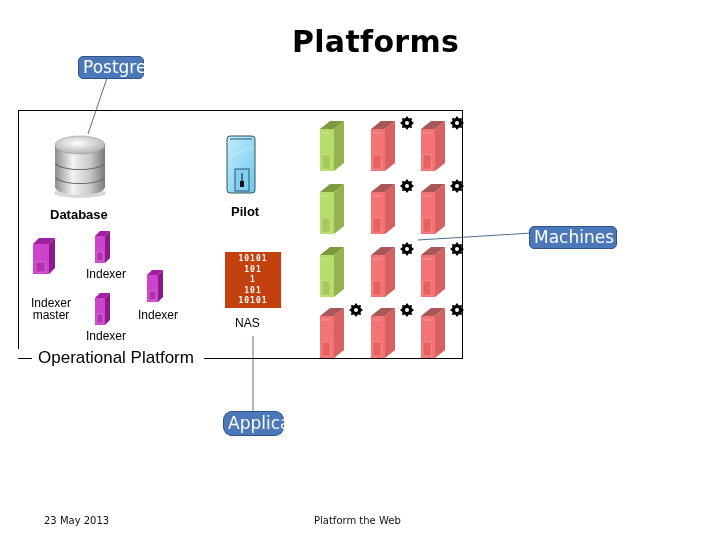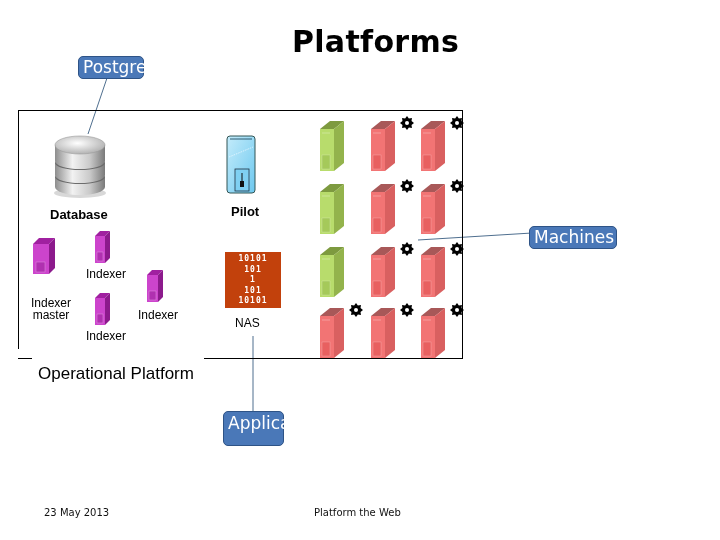--- a/index.html
+++ b/index.html
@@ -2,44 +2,44 @@
 <html><head>
 <meta charset="utf-8">
 <style>
   html, body { margin:0; padding:0; background:#ffffff; }
   body { width:720px; height:540px; position:relative; overflow:hidden; font-family:"DejaVu Sans", sans-serif; }
   .abs { position:absolute; }
   .title { left:292px; top:24px; font-size:30px; font-weight:bold; color:#000; letter-spacing:0.3px; }
   .callout { background:#4a78b8; border:1.5px solid #2e5386; border-radius:5px; color:#fff; font-size:17px; padding:3px 4px; white-space:nowrap; box-sizing:border-box; }
   .frame { left:18px; top:110px; width:445px; height:249px; border:1.5px solid #000; box-sizing:border-box; border-top-width:1.5px; }
   .frame-cover { left:14px; top:349px; width:190px; height:20px; background:#fff; }
-  .op-label { left:38px; top:348px; font-size:17px; font-family:"Liberation Sans", sans-serif; color:#000;margin-top:16px; }
+  .op-label { left:38px; top:348px; font-size:17px; font-family:"Liberation Sans", sans-serif; color:#000; }
   .op-tick-left { left:18px; top:358px; width:14px; height:0; border-top:1.5px solid #000; }
   .op-line-right { left:210px; top:358px; width:253px; height:0; border-top:1.5px solid #000; }
   .lbl-bold { font-family:"Liberation Sans", sans-serif; font-weight:bold; font-size:13px; color:#000; }
   .lbl-small { font-family:"Liberation Sans", sans-serif; font-size:12px; color:#000; text-align:center; line-height:12px; }
   .nas { left:225px; top:252px; width:56px; height:56px; background:#c2410c; color:#fff; font-family:"DejaVu Sans Mono", monospace; font-weight:bold; font-size:8px; text-align:center; line-height:10.5px; padding-top:2px; box-sizing:border-box; letter-spacing:1px; }
   .nas-label { left:235px; top:316px; font-family:"Liberation Sans", sans-serif; font-size:12px; color:#000; }
-  .footer { font-family:"DejaVu Sans", sans-serif; font-size:10px; color:#111; }
+  .footer { font-family:"DejaVu Sans", sans-serif; font-size:10px; color:#111;margin-top:8px; }
   svg { display:block; overflow:visible; }
 </style>
 </head>
 <body>
 
 <div class="abs title">Platforms</div>
 
 <svg class="abs" style="left:0;top:0;width:720px;height:540px;pointer-events:none;">
   <line x1="107" y1="78" x2="88" y2="134" stroke="#4f6f8f" stroke-width="1"></line>
   <line x1="418" y1="240" x2="532" y2="233" stroke="#4f6f8f" stroke-width="1"></line>
   <line x1="253" y1="336" x2="253" y2="412" stroke="#4f6f8f" stroke-width="1"></line>
 </svg>
 
 <div class="abs callout" style="left:78px;top:56px;width:66px;height:23px;line-height:15px;text-align:center;">PostgreSQL</div>
 <div class="abs callout" style="left:529px;top:226px;width:88px;height:23px;line-height:15px;text-align:center;">Machines with Linux</div>
-<div class="abs callout" style="left:223px;top:411px;width:61px;height:35px;line-height:17px;text-align:center;">Application</div>
+<div class="abs callout" style="left:223px;top:411px;width:61px;height:25px;line-height:17px;text-align:center;border-radius:9px;">Application</div>
 
 <div class="abs frame"></div>
 <div class="abs frame-cover"></div>
 <div class="abs op-tick-left"></div>
 <div class="abs op-line-right"></div>
 <div class="abs op-label">Operational Platform</div>
 
 <svg class="abs" style="left:52px;top:133px;width:56px;height:66px;" viewBox="0 0 56 66">
   <defs>
     <linearGradient id="dbg" x1="0" x2="1" y1="0" y2="0">

